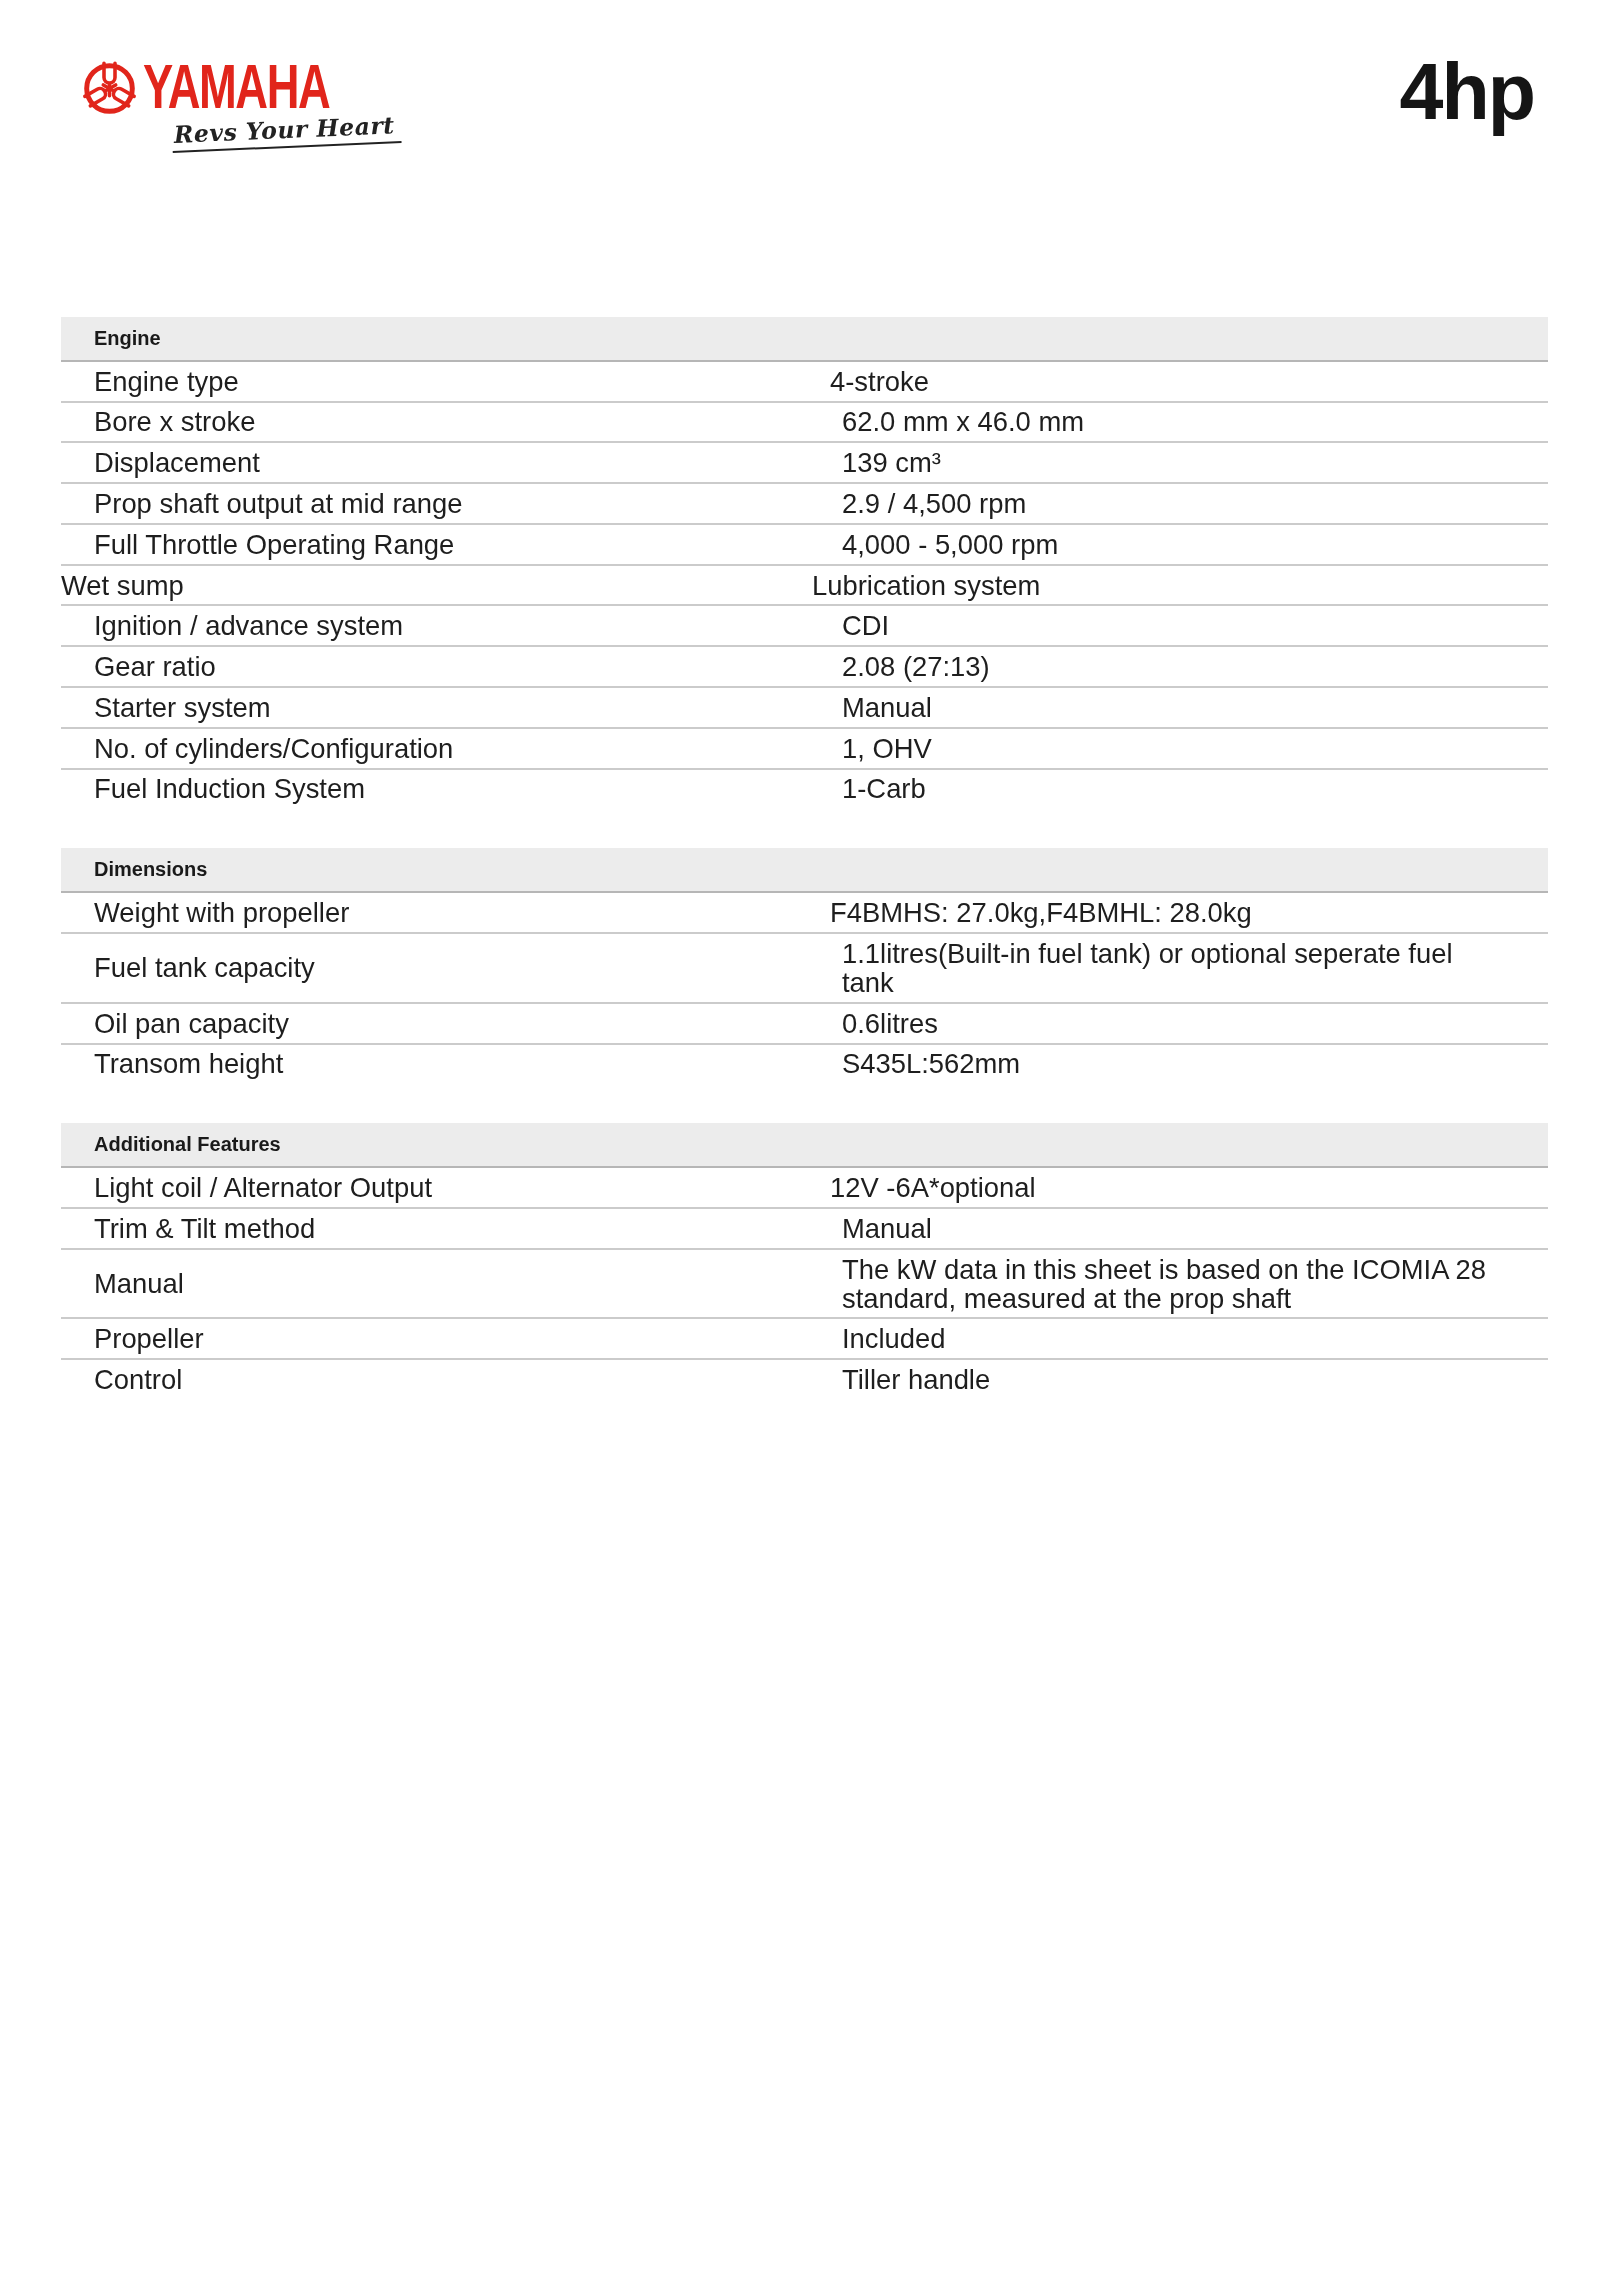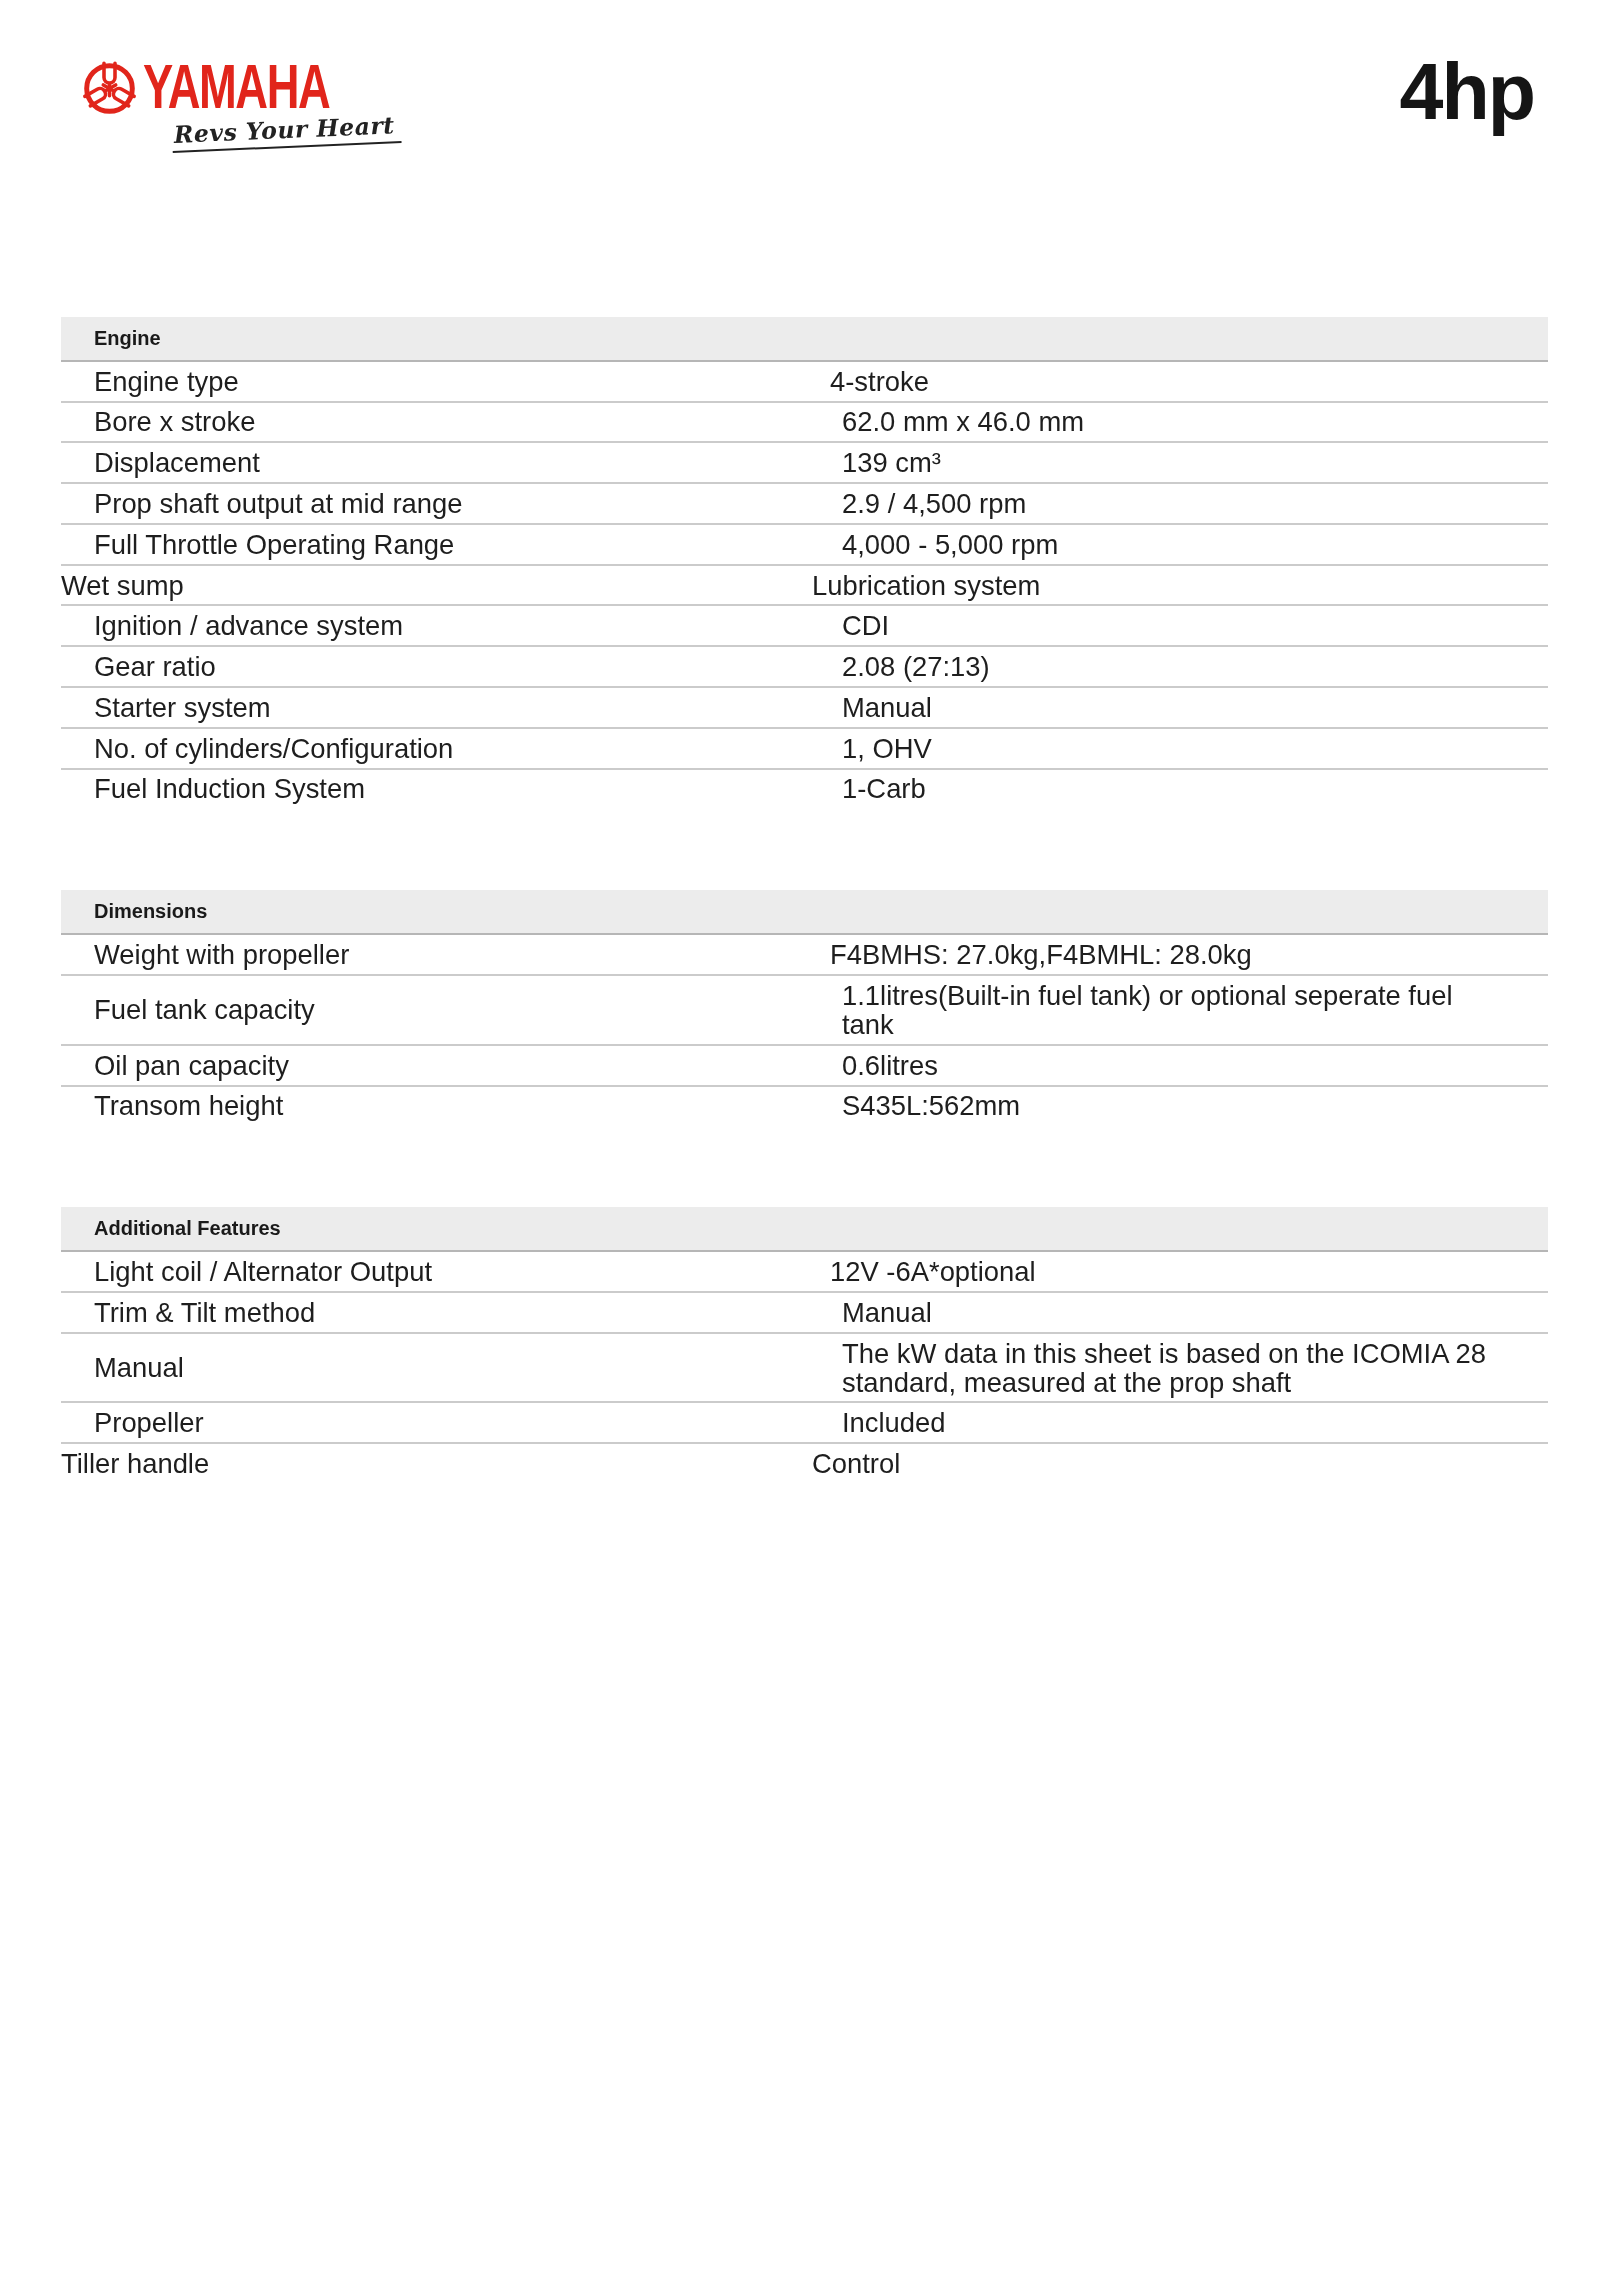--- a/index.html
+++ b/index.html
@@ -68,21 +68,21 @@
     white-space:nowrap;
   }
 
   
   .content{
     position:absolute;
     left:61px;
     top:317px;
     width:1487px;
   }
-  .section + .section{margin-top:82px;}
+  .section + .section{margin-top:40px;}
   .section-header{
     background:var(--band);
     border-bottom:2.9px solid var(--band-border);
     padding:6.9px 9.8px 6.9px 33px;
     font-size:20px;
     line-height:29px;
     font-weight:700;
     color:#1a1a1a;
   }
   .row{display:flex;align-items:stretch;}
@@ -214,20 +214,20 @@
       </div>
       <div class="row">
         <div class="cell label">Manual</div>
         <div class="cell value">The kW data in this sheet is based on the ICOMIA 28 standard, measured at the prop shaft</div>
       </div>
       <div class="row">
         <div class="cell label">Propeller</div>
         <div class="cell value">Included</div>
       </div>
       <div class="row">
+        <div class="cell label">Control</div>
         <div class="cell value">Tiller handle</div>
-        <div class="cell label">Control</div>
       </div>
     </section>
 
   </main>
 </div>
 
 
 </body></html>

